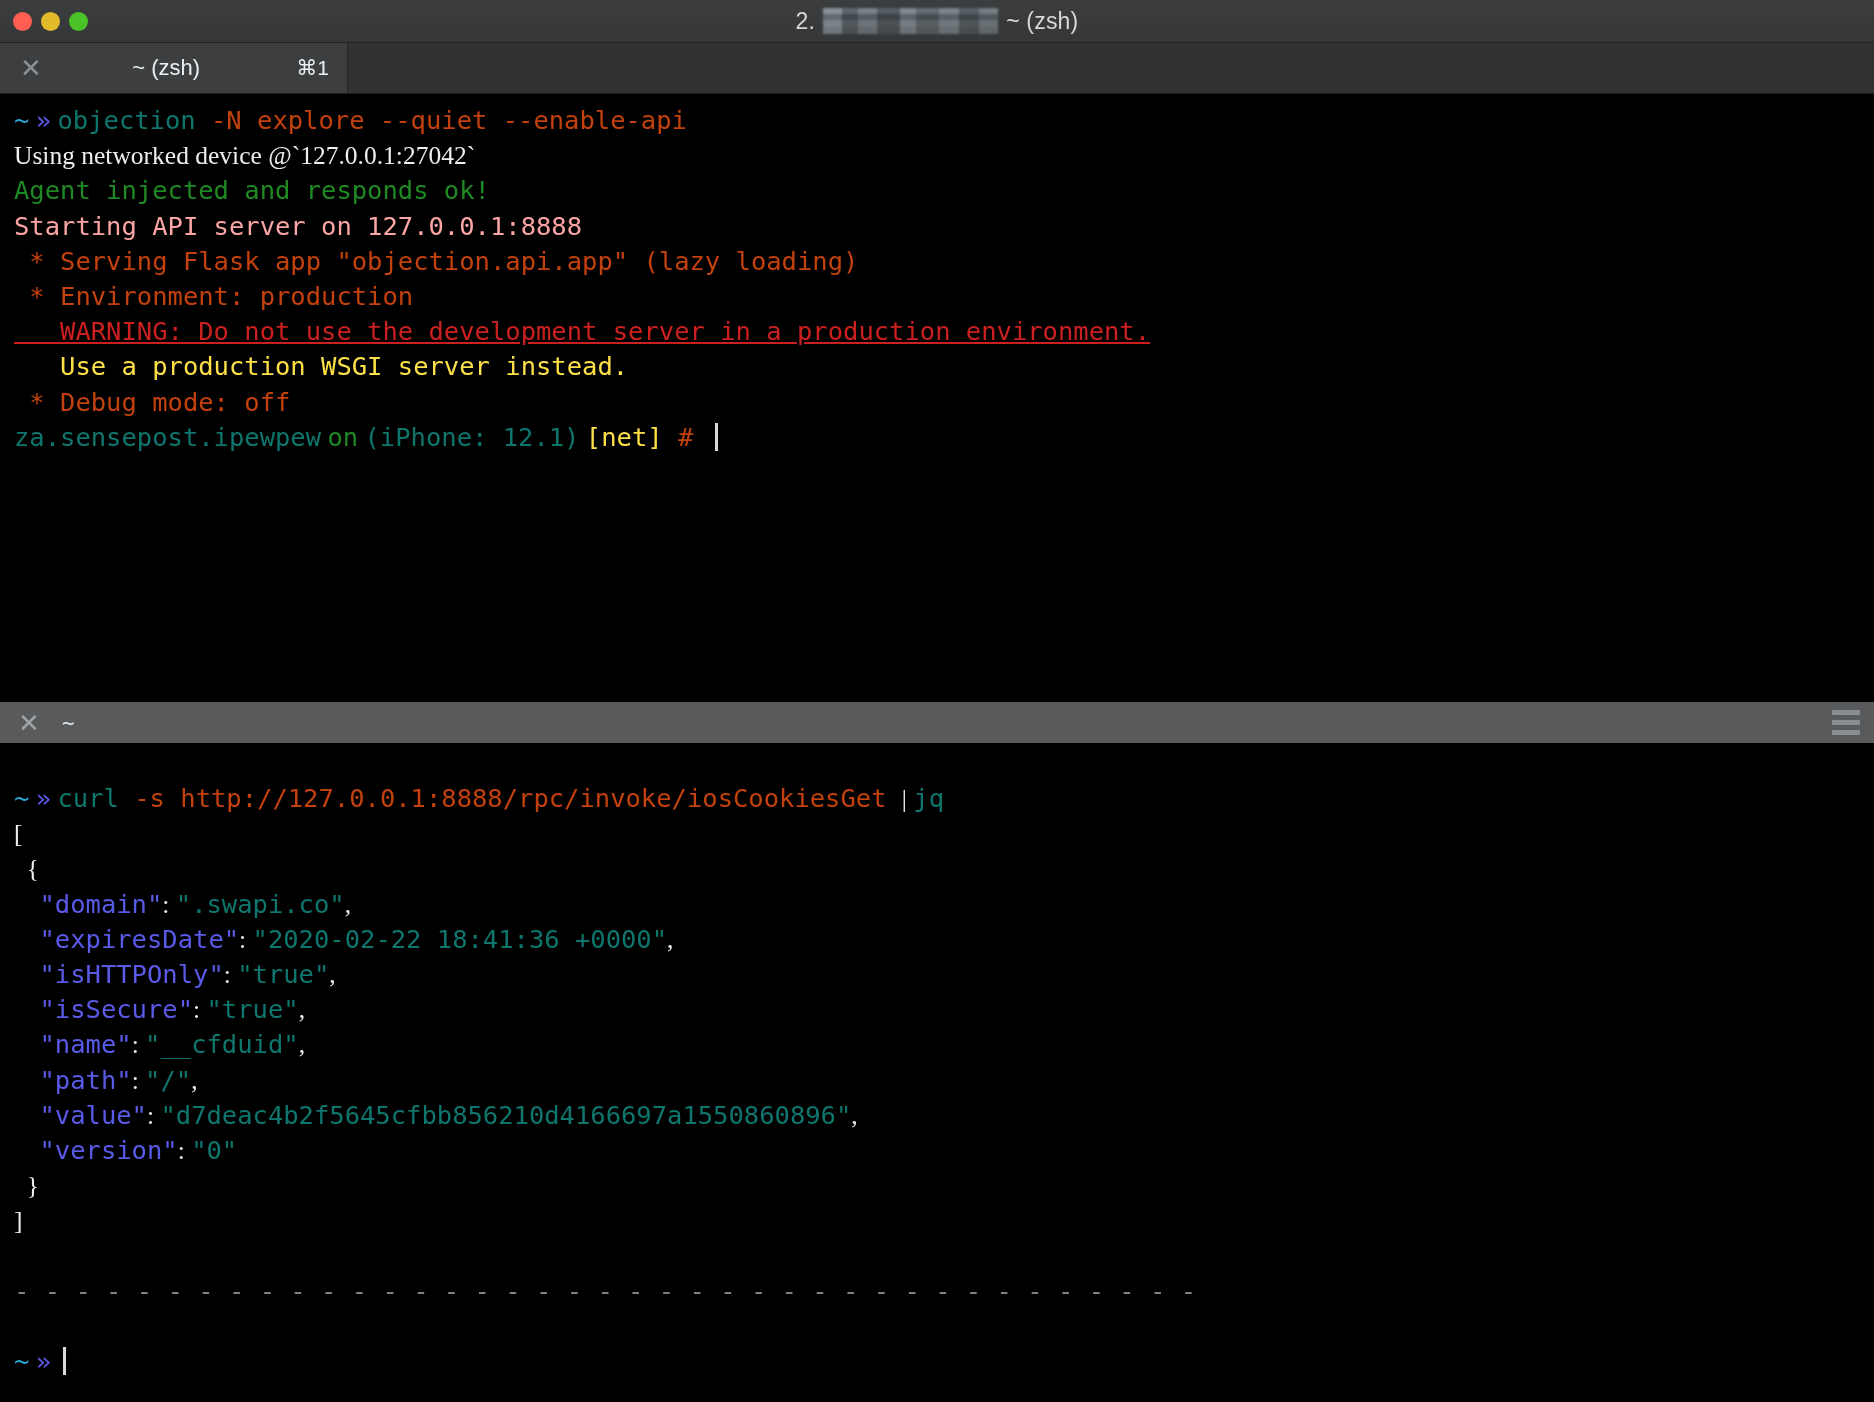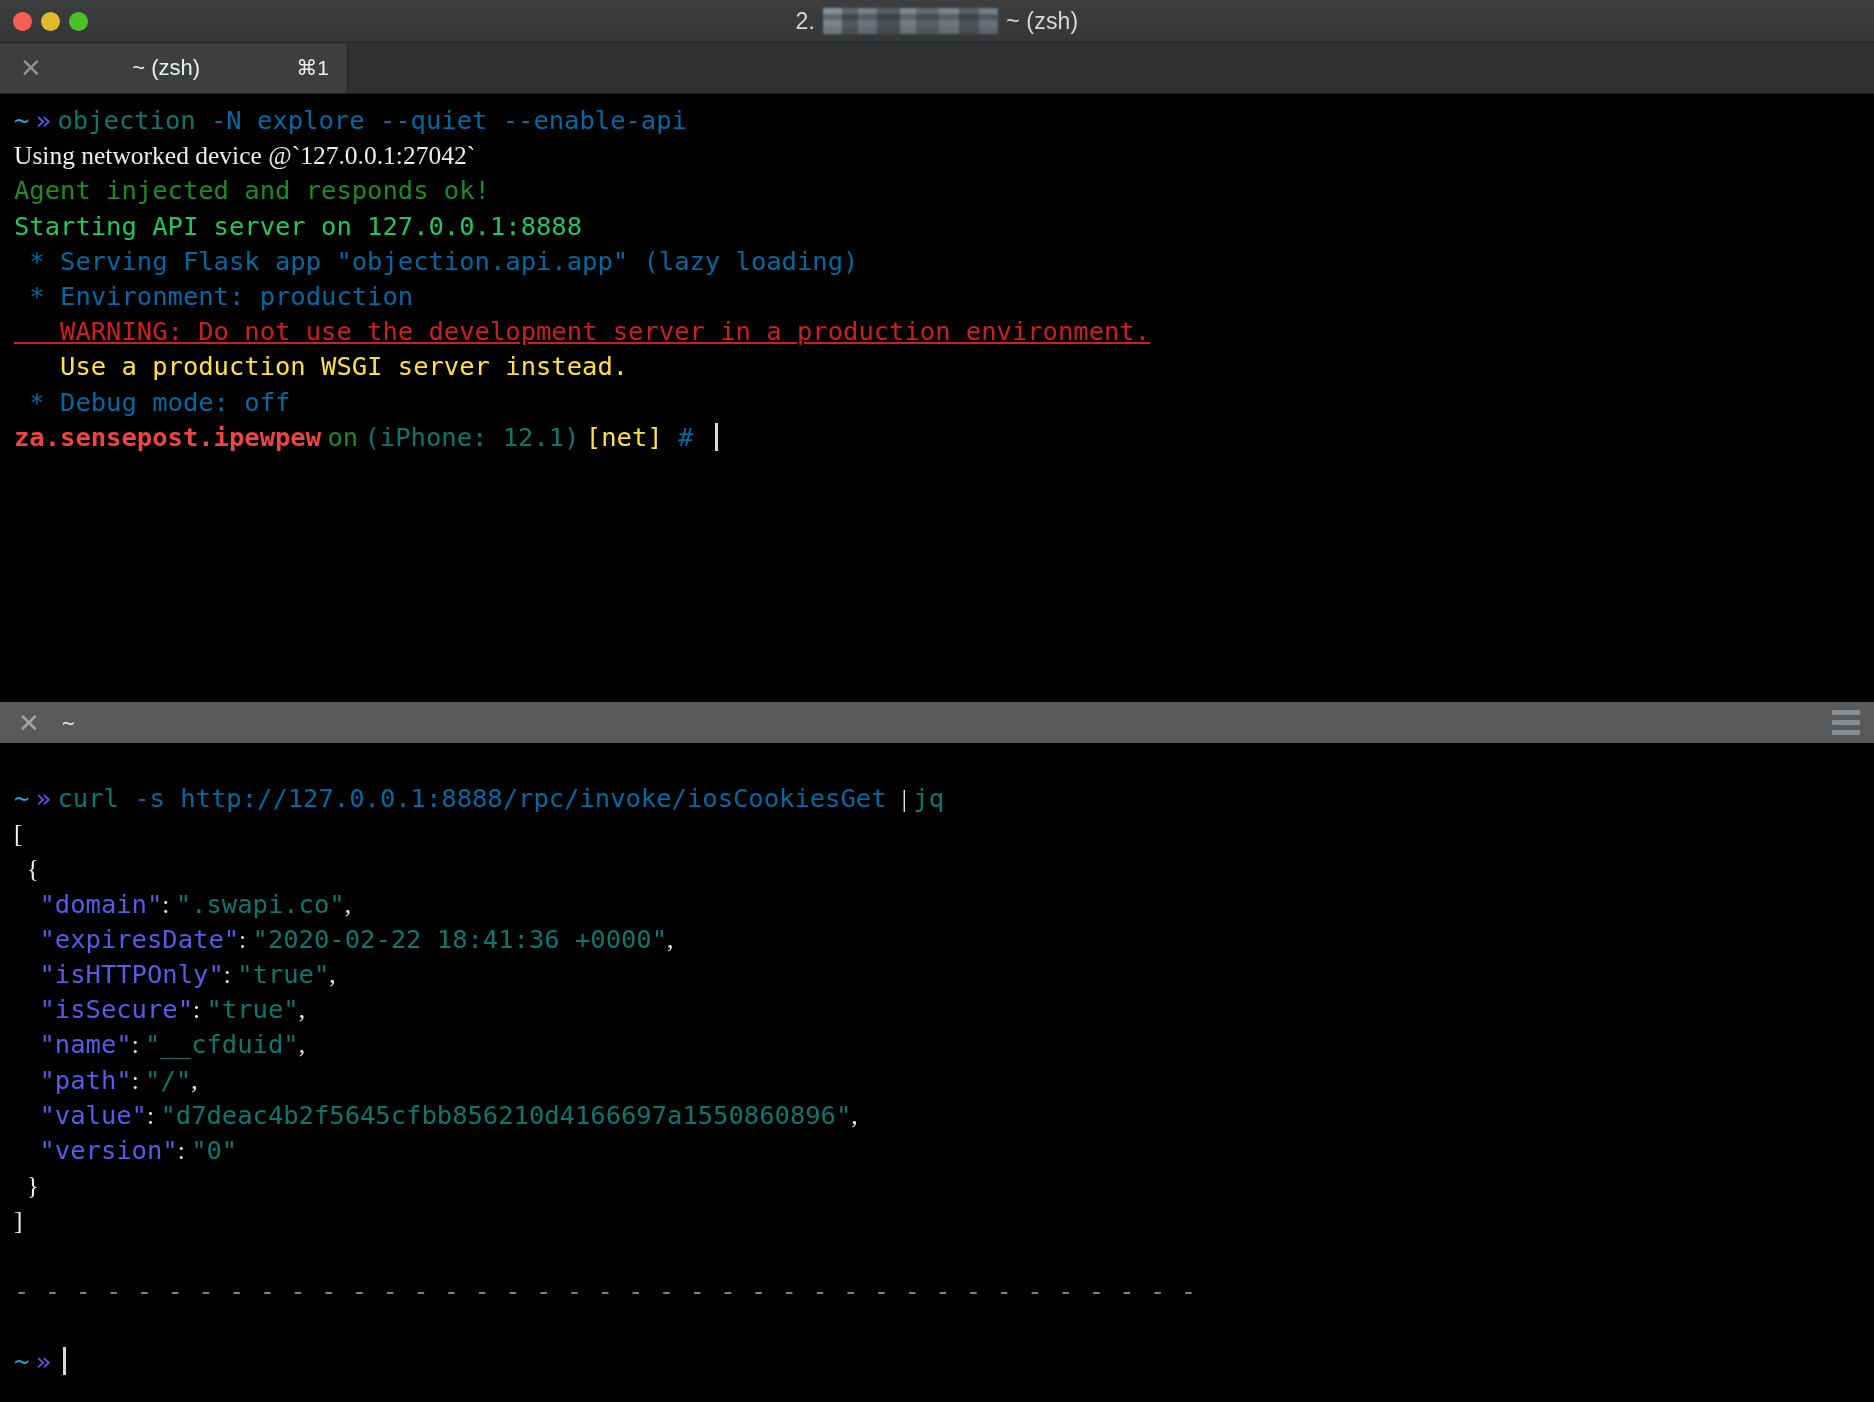--- a/index.html
+++ b/index.html
@@ -141,27 +141,27 @@
     font-family: "DejaVu Sans Mono", monospace;
     font-size: 25.5px;
     line-height: 35.2px;
     white-space: pre;
     color: #cfd2d4;
   }
   .line { white-space: pre; min-height: 35.2px; }
 
   
   .c-white   { color: #eceff1; font-family: Liberation Serif, serif; }
-  .c-grey    { color: #0369a1; }
+  .c-grey    { color: #c2410c; }
   .c-dim     { color: #fde047; }
   .c-green   { color: #0f766e; }
   .c-dgreen  { color: #1f8a24; }
-  .c-yellow  { color: #22c55e; }
+  .c-yellow  { color: #fca5a5; }
   .c-red     { color: #cc2020; text-decoration: underline; }
-  .c-blue    { color: #ef4444; font-weight: bold; }
+  .c-blue    { color: #0f766e; }
   .c-violet  { color: #5a5ae8; }
   .c-cyan    { color: #26a8d8; }
   .c-dash    { color: #7e8183; }
 
   .cursor {
     display: inline-block;
     width: 3px;
     height: 28px;
     background: #d8dadc;
     vertical-align: -5px;

